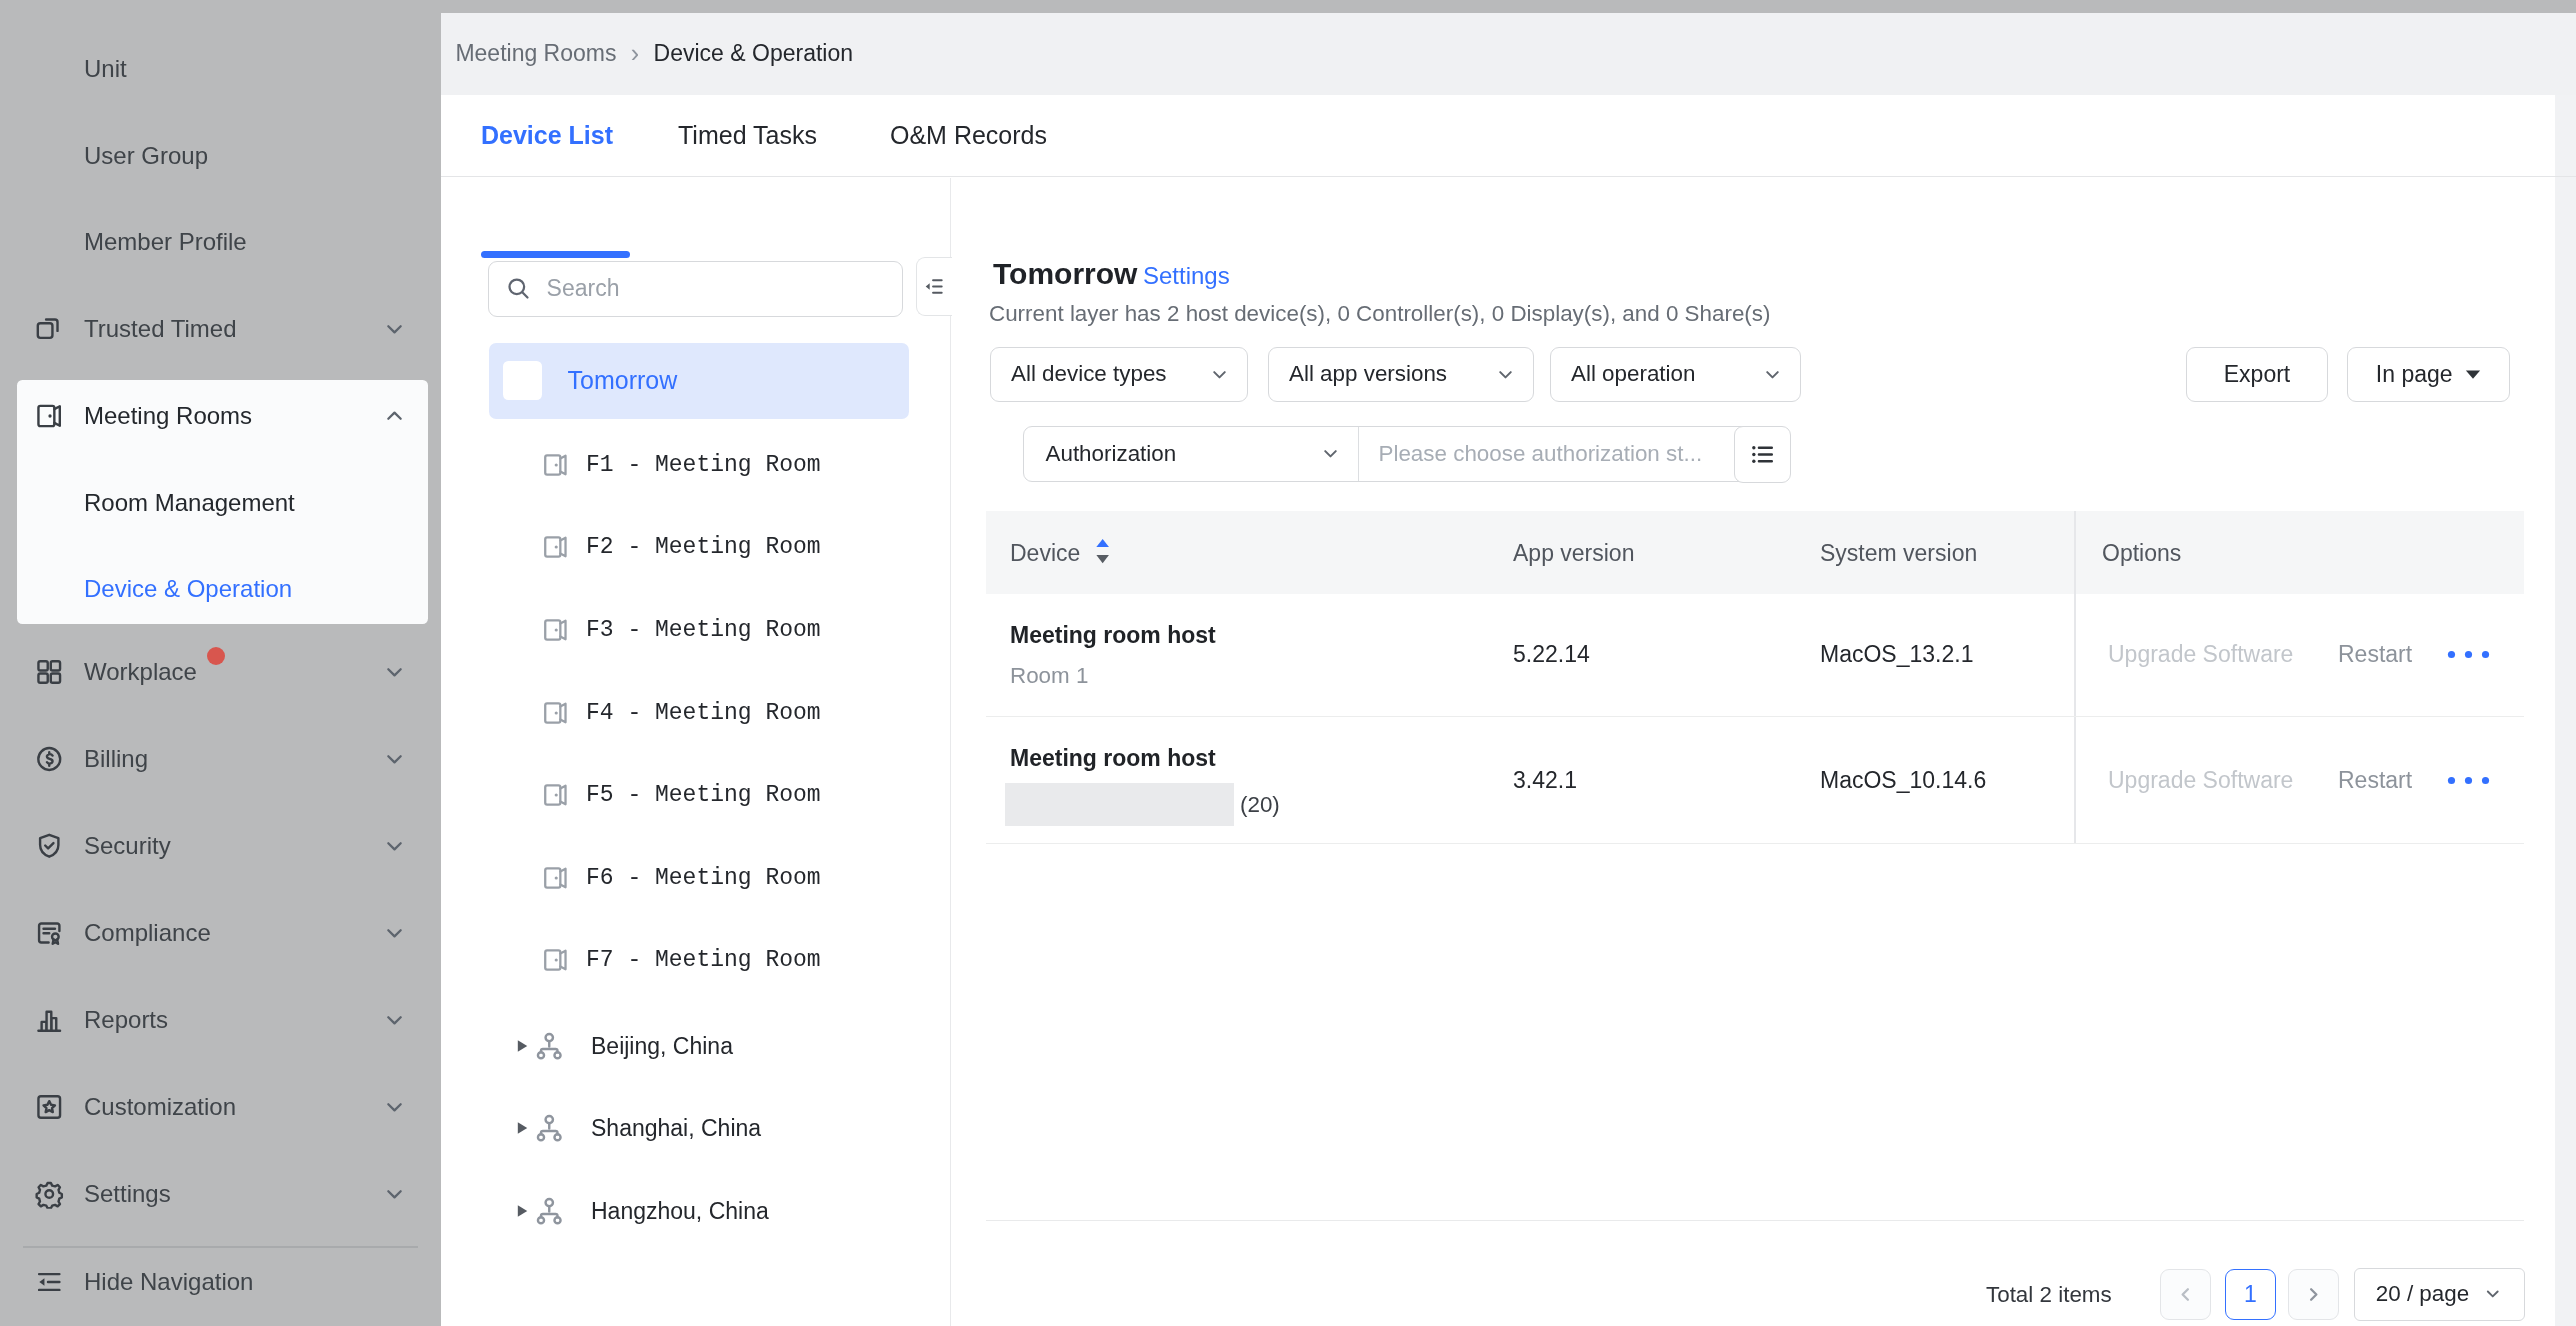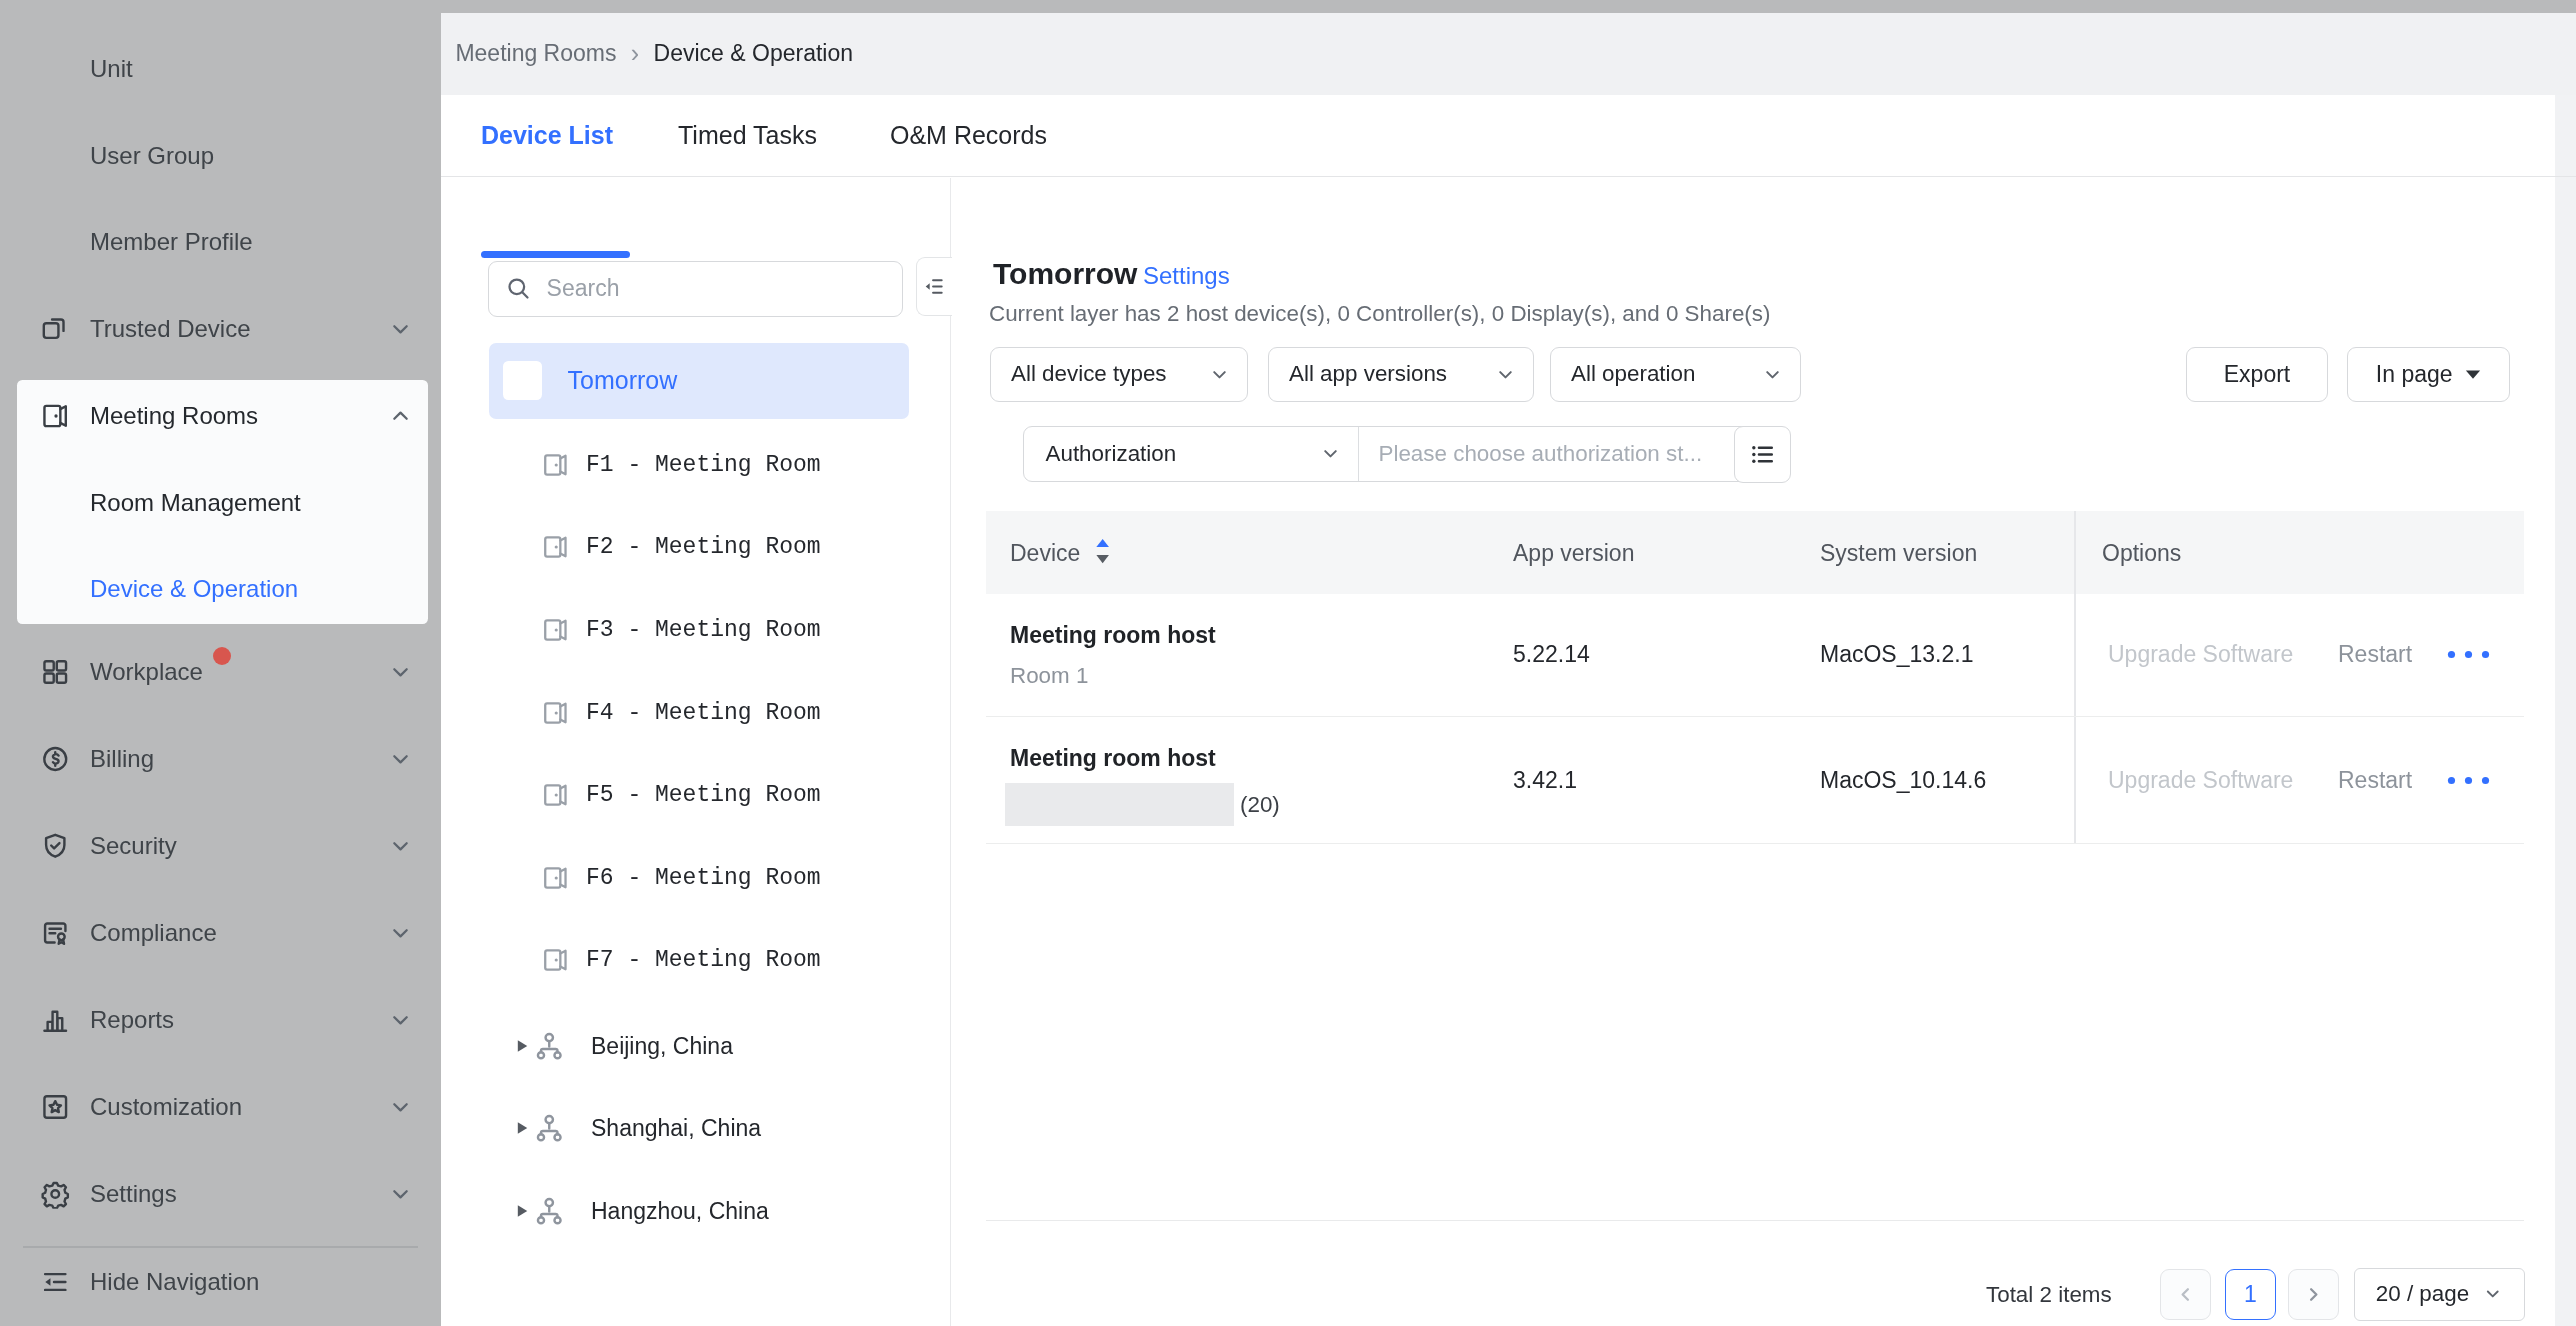--- a/index.html
+++ b/index.html
@@ -3,21 +3,21 @@
 <meta charset="utf-8">
 <style>
   html,body{margin:0;padding:0;}
   body{font-family:"Liberation Sans",sans-serif;}
   #screen{position:relative;width:2576px;height:1326px;background:#b9babb;overflow:hidden;color:#24272c;}
   svg{display:block;}
 
   
   #sidebar{position:absolute;left:0;top:0;width:441px;height:100%;}
   .sb-highlight{position:absolute;left:17px;top:380px;width:411px;height:244px;background:#fafbfc;border-radius:5.4px;}
-  .sb-item{position:absolute;left:6px;width:441px;height:57px;font-size:24px;color:#3f4449;cursor:pointer;padding-left:16px;}
+  .sb-item{position:absolute;left:0;width:441px;height:57px;font-size:24px;color:#3f4449;cursor:pointer;padding-left:16px;}
   .sb-item .lbl{position:absolute;left:84px;top:50%;transform:translateY(-50%);white-space:nowrap;}
   .sb-item .ico{position:absolute;left:34px;top:50%;transform:translateY(-50%);width:30.5px;height:30.5px;color:#3a3f45;}
   .sb-item .ico svg{width:30.5px;height:30.5px;}
   .sb-item .chev{position:absolute;left:381px;top:50%;transform:translateY(-50%);width:27px;height:27px;color:#5d646d;}
   .sb-item .chev svg{width:27px;height:27px;}
   .sb-item.in-box .lbl{color:#24282d;}
   .sb-item.active .lbl{color:#3370ff;}
   .sb-badge{position:absolute;left:207px;top:3.6px;width:18px;height:18px;border-radius:50%;background:#d8564e;}
   .sb-divider{position:absolute;left:23px;top:1246px;width:395px;height:1.8px;background:#a8aaac;}
 
@@ -110,21 +110,21 @@
       <span class="lbl">Member Profile</span>
     </div>
 
     <div class="sb-item" style="top:300px">
       <span class="ico">
         <svg viewBox="0 0 24 24" fill="none" stroke="currentColor" stroke-width="1.9" stroke-linecap="round" stroke-linejoin="round">
             <rect x="3" y="7.5" width="11.5" height="11.5" rx="2"></rect>
             <path d="M9.5 4.5h7a2 2 0 0 1 2 2v7"></path>
           </svg>
       </span>
-      <span class="lbl">Trusted Device</span>
+      <span class="lbl">Trusted Timed</span>
       <span class="chev">
         <svg viewBox="0 0 24 24" fill="none" stroke="currentColor" stroke-width="2" stroke-linecap="round" stroke-linejoin="round">
             <path d="M6.5 9.5l5.5 5.5 5.5-5.5"></path>
           </svg>
       </span>
     </div>
 
     <div class="sb-item in-box" style="top:387px">
       <span class="ico">
         <svg viewBox="0 0 24 24" fill="none" stroke="currentColor" stroke-width="1.9" stroke-linecap="round" stroke-linejoin="round">

